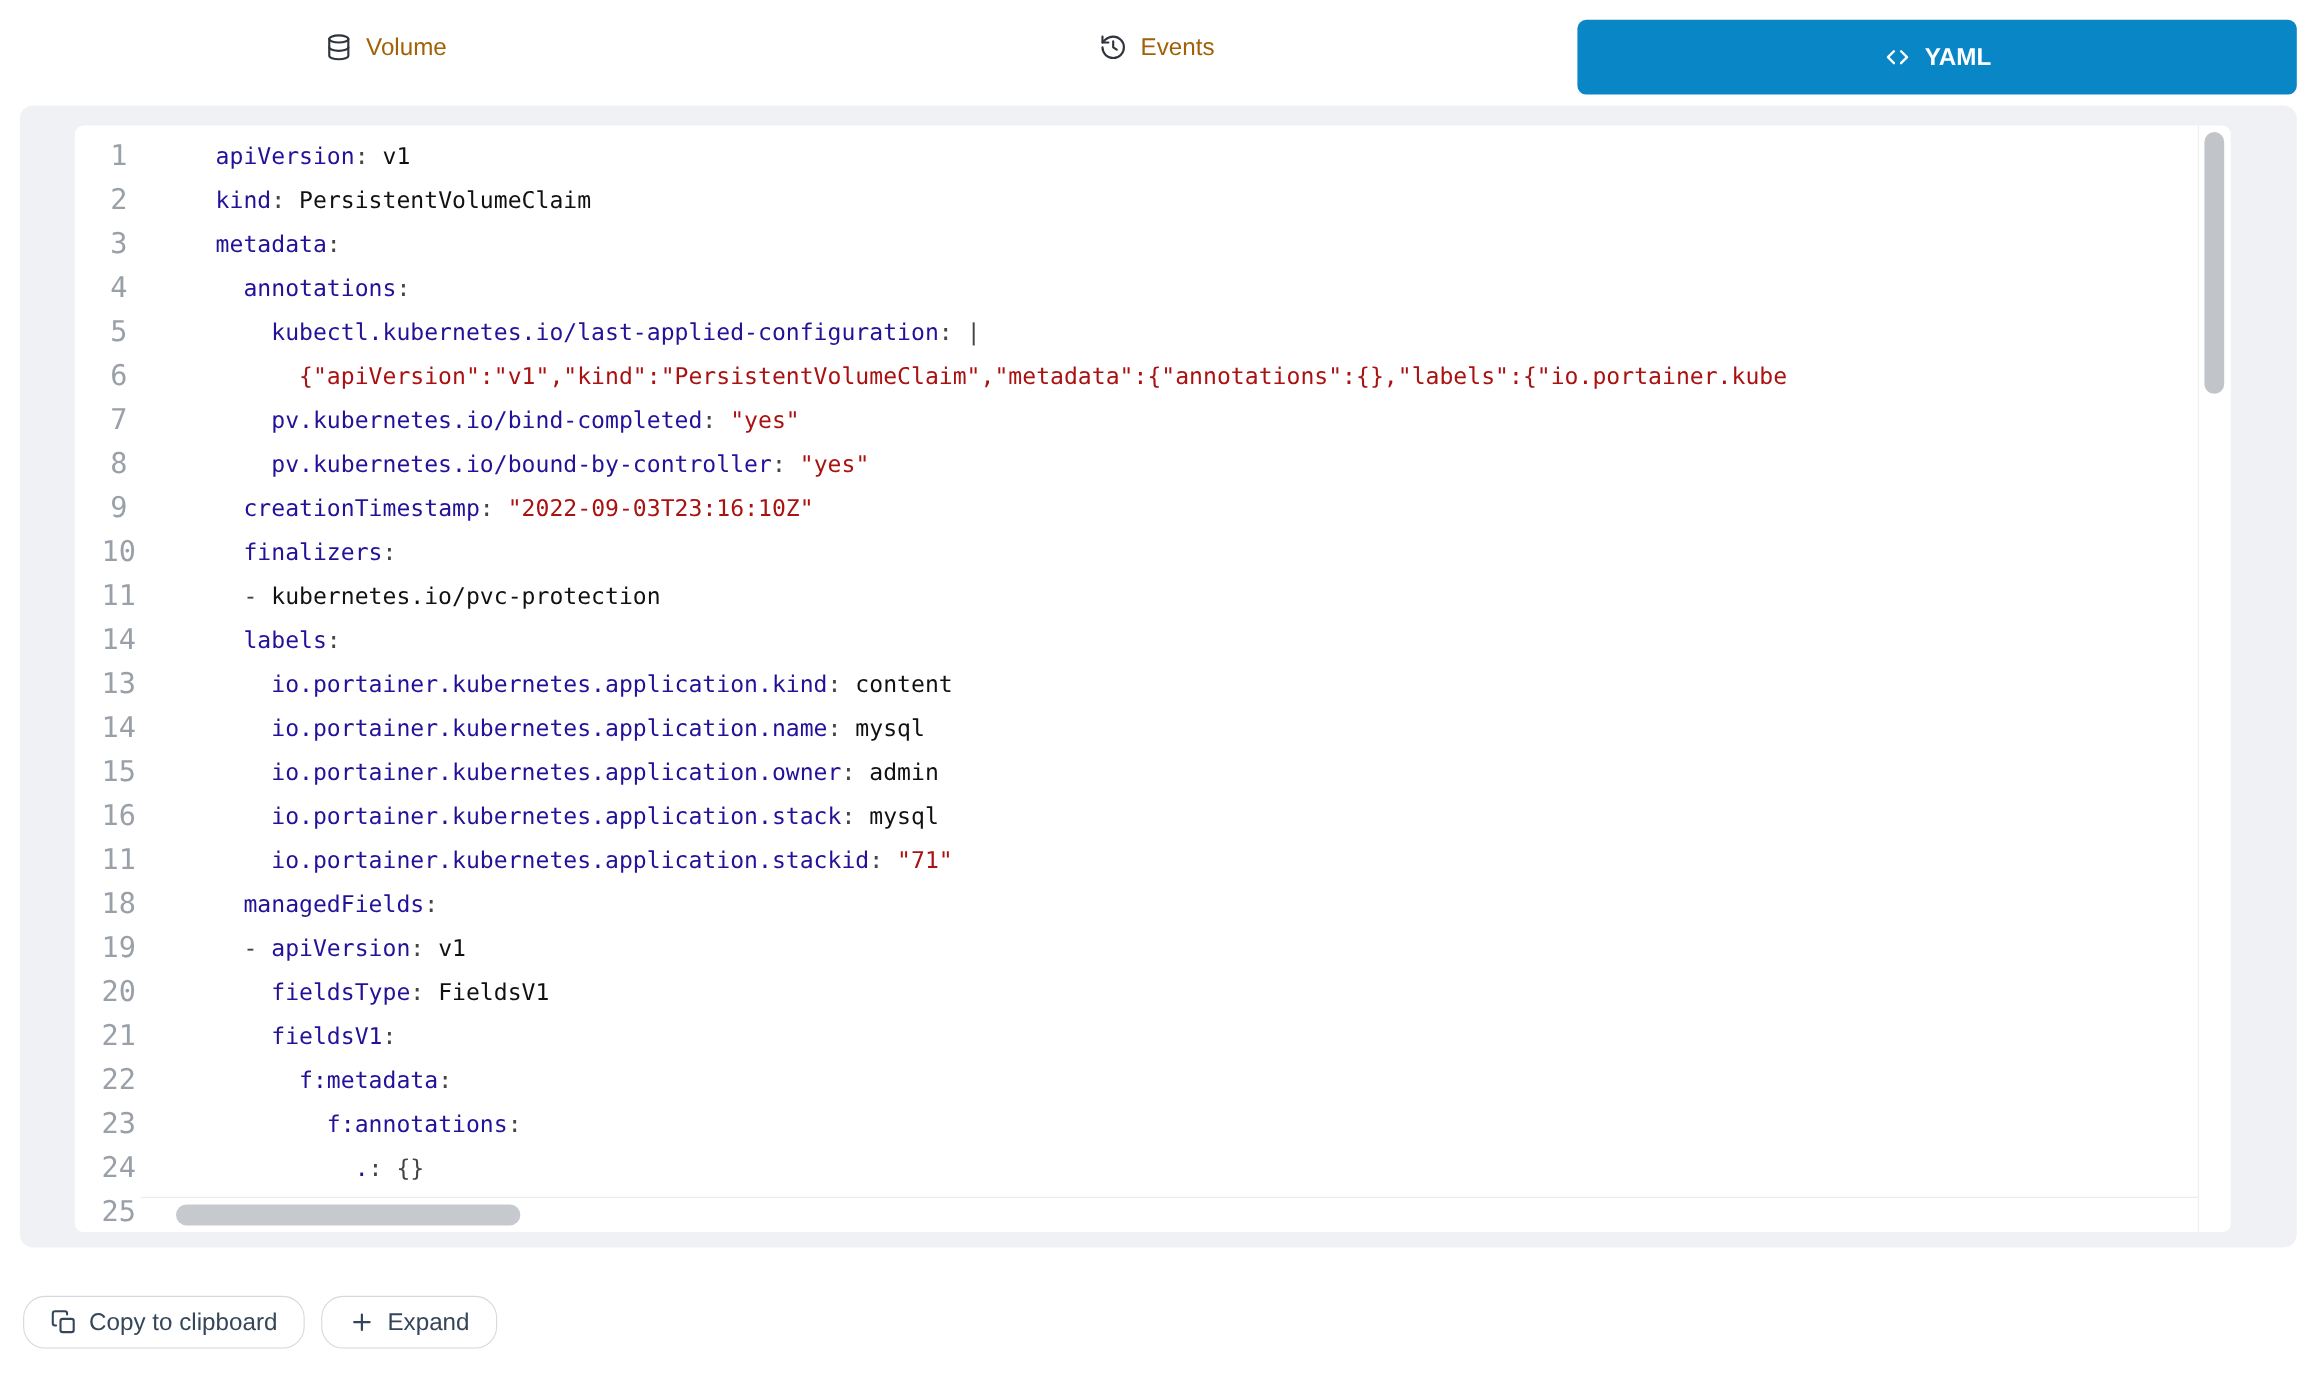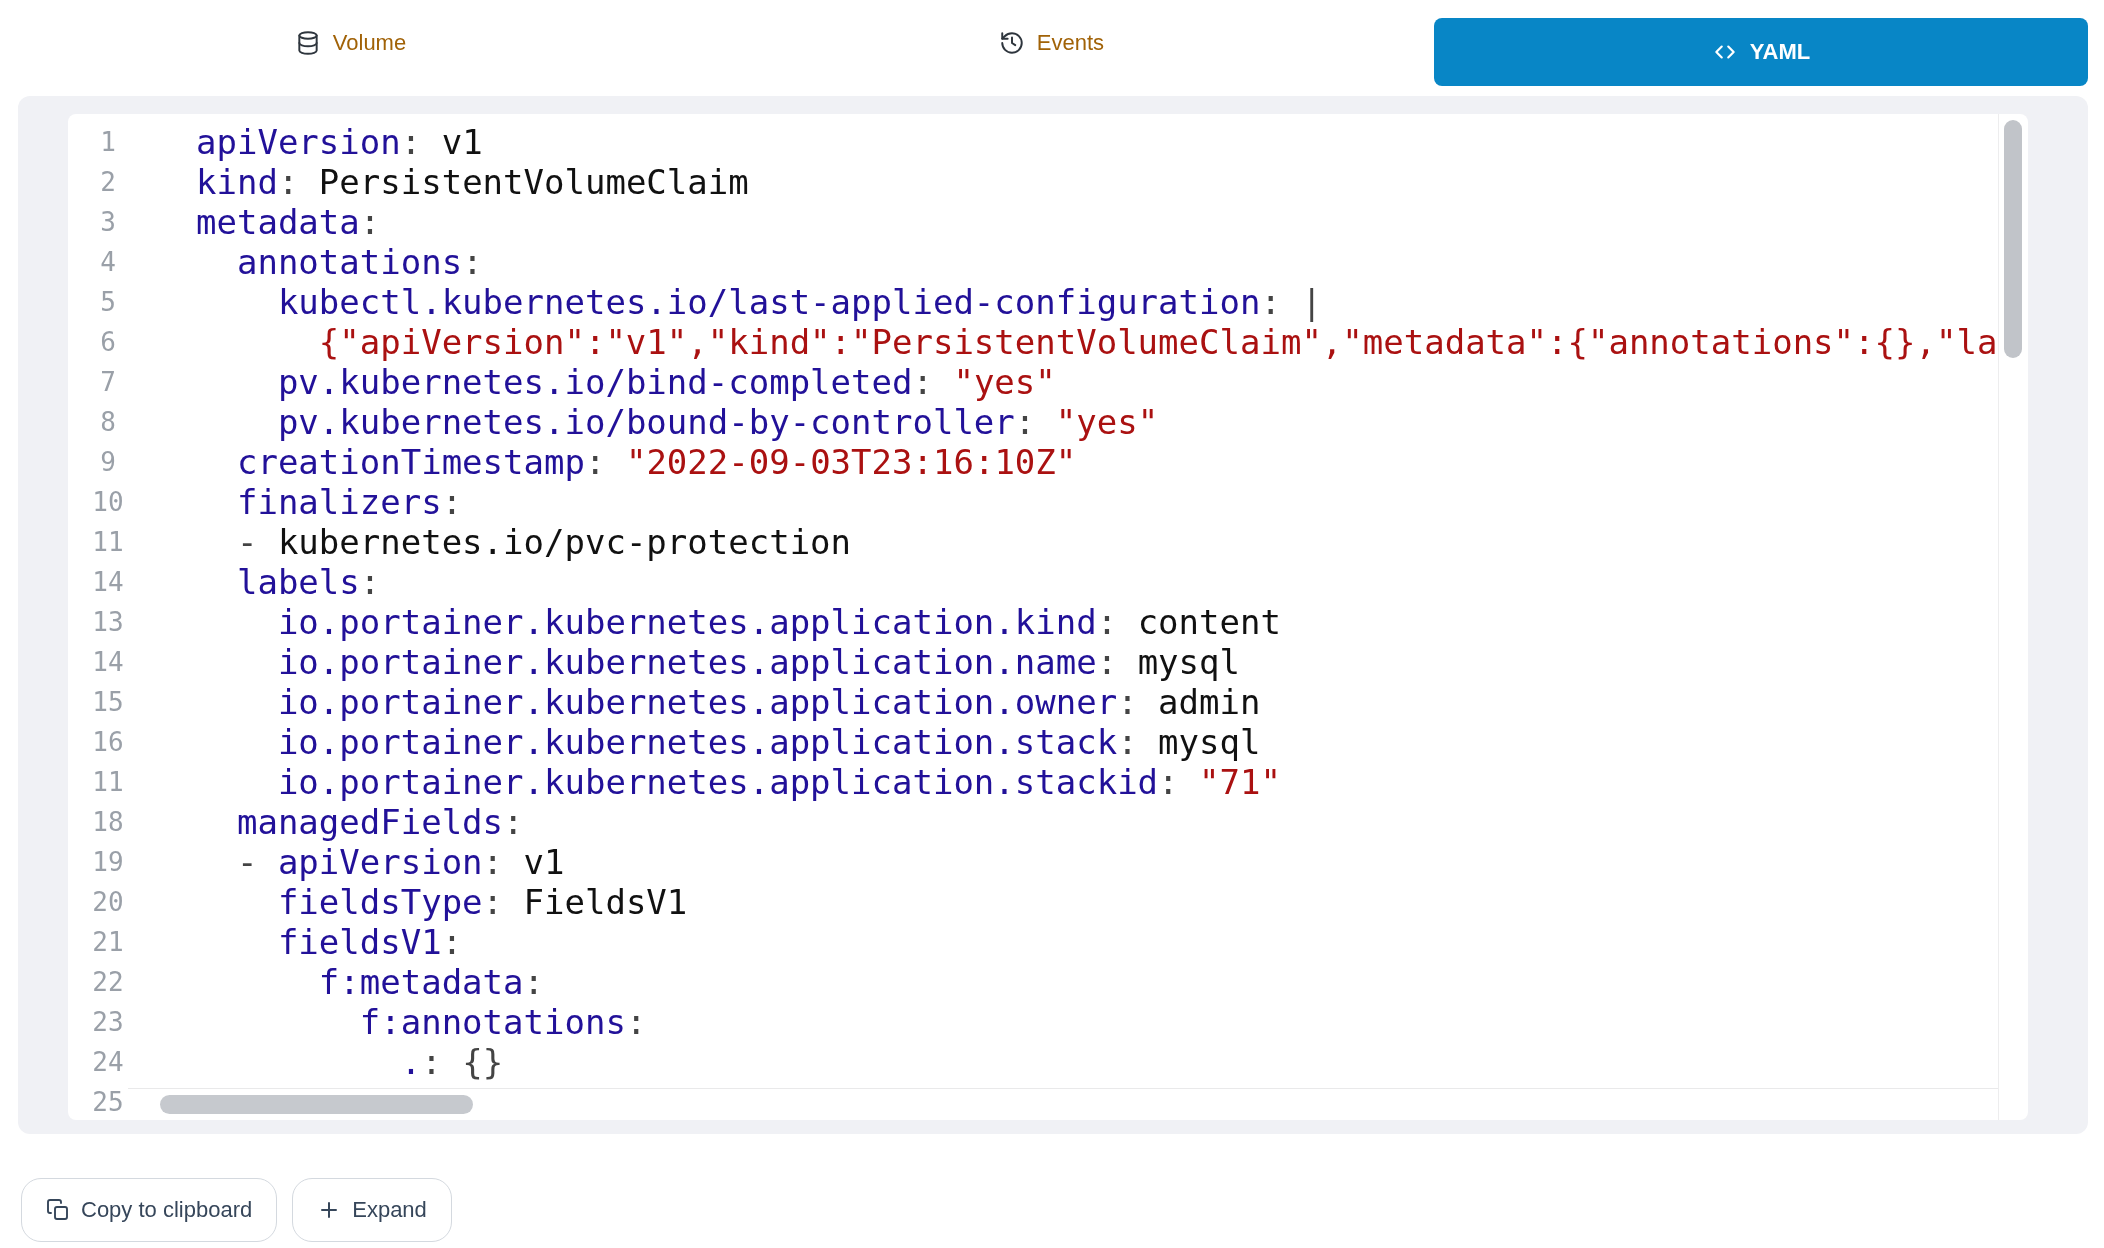--- a/index.html
+++ b/index.html
@@ -32,21 +32,21 @@
     position: absolute; left: 50px; top: 18px; width: 1960px; height: 1006px;
     background: #ffffff; border-radius: 8px; overflow: hidden; cursor: text;
   }
   .gutter {
     position: absolute; left: 0; top: 8px; width: 80px;
     font-family: "DejaVu Sans Mono", monospace; font-size: 26px; line-height: 40px;
     color: #9aa0a8; text-align: center;
   }
   .code {
     position: absolute; left: 128px; top: 8px; width: 1802px; height: 990px;
-    font-family: "DejaVu Sans Mono", monospace; font-size: 34px; line-height: 40px;
+    font-family: "DejaVu Sans Mono", monospace; font-size: 21px; line-height: 40px;
     white-space: pre; overflow: hidden; color: #111;
   }
   .tok-key  { color: #221199; }
   .tok-meta { color: #444444; }
   .tok-str  { color: #aa1111; }
   .tok-text { color: #111111; }
 
   .vsep { position: absolute; left: 1930px; top: 0; width: 1px; height: 100%; background: #ededee; }
   .hsep { position: absolute; left: 60px; top: 974px; width: 1870px; height: 1px; background: #e9e9ea; }
   .vthumb {
@@ -54,21 +54,21 @@
     background: #c1c4c9; border-radius: 9px; cursor: pointer;
   }
   .hthumb {
     position: absolute; left: 92px; top: 981px; width: 313px; height: 19px;
     background: #c6c9ce; border-radius: 10px; cursor: pointer;
   }
 
   
   .actions { position: absolute; left: 21px; top: 1178px; display: flex; gap: 15px; }
   .btn {
-    display: flex; align-items: center; gap: 11px; height: 64px; padding: 0 24px;
+    display: flex; align-items: center; gap: 11px; height: 48px; padding: 0 24px;
     background: #ffffff; border: 1px solid #d4d9df; border-radius: 20px;
     color: #36465a; font-size: 22px; font-family: "Liberation Sans", sans-serif;
     cursor: pointer;
   }
   .btn .bicon { display: flex; align-items: center; color: #36465a; }
   svg { display: block; }
 </style>
 </head>
 <body>
 

